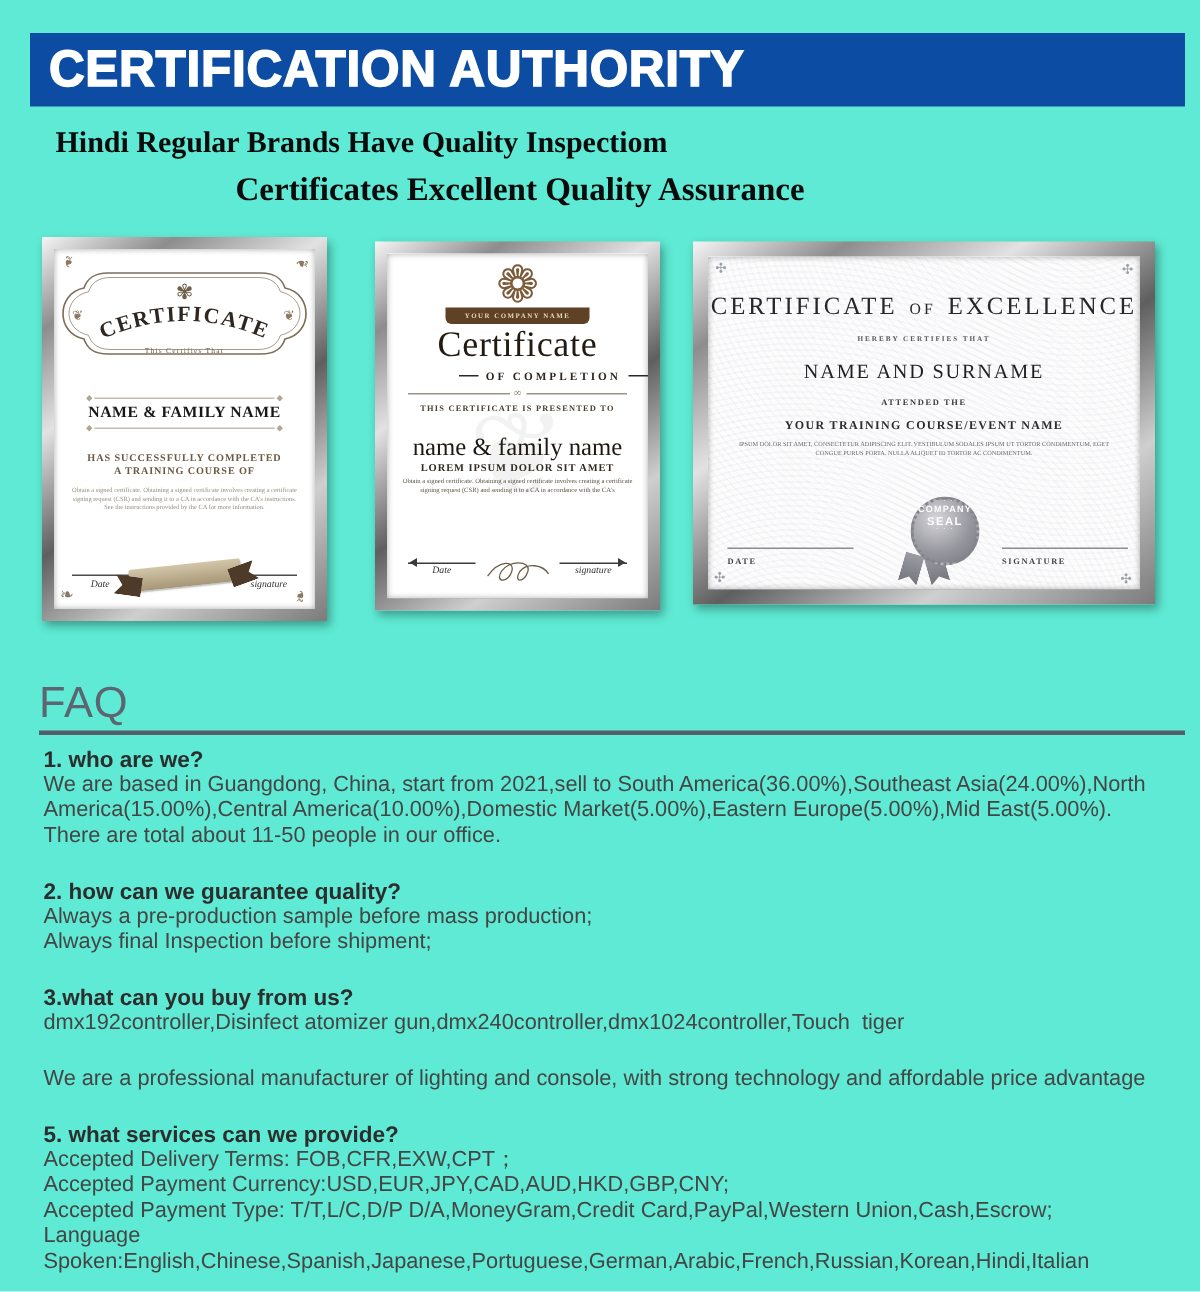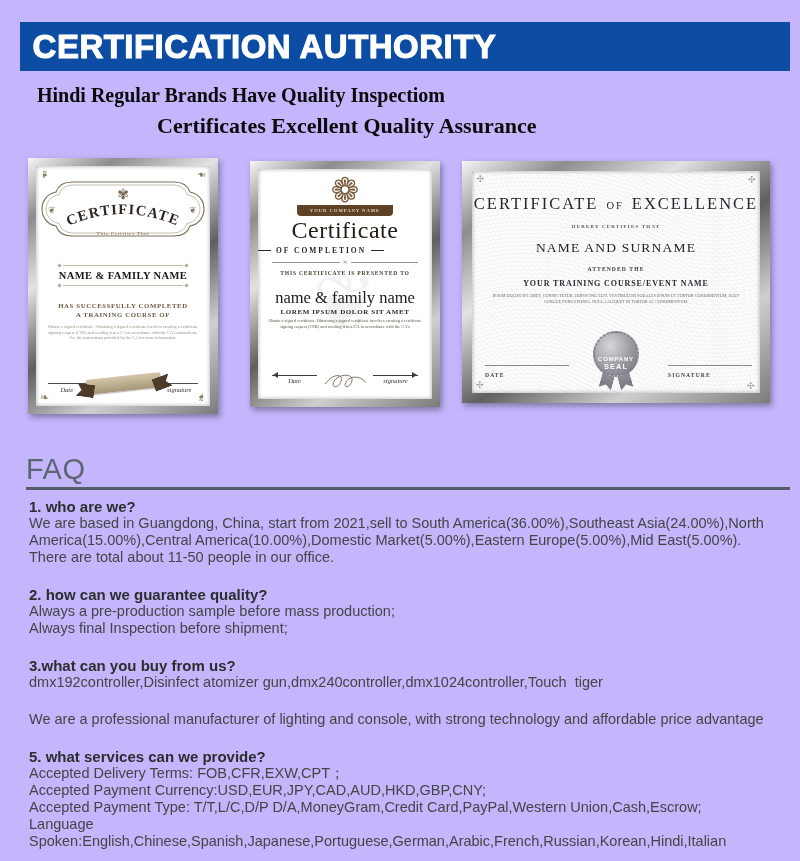--- a/index.html
+++ b/index.html
@@ -1,16 +1,16 @@
 <!DOCTYPE html>
 <html><head>
 <meta charset="utf-8">
 <style>
   html,body{margin:0;padding:0;background:#fff;}
-  .page{position:relative;width:800px;height:861px;background:#c4b5fd;overflow:hidden;
+  .page{position:relative;width:800px;height:861px;background:#5eead4;overflow:hidden;
         font-family:"Liberation Sans",sans-serif;}
 
   
   .banner{position:absolute;left:20px;top:22px;width:770px;height:49px;background:#0c4da3;
           display:flex;align-items:center;}
   .banner-text{color:#fff;font-size:34px;font-weight:bold;letter-spacing:.5px;padding-left:13px;
                -webkit-text-stroke:1.1px #fff;transform:scaleX(.97);transform-origin:left center;white-space:nowrap;}
 
   
   .tagline{position:absolute;font-family:"Liberation Serif",serif;font-weight:bold;color:#0b0b0b;white-space:nowrap;}
@@ -57,21 +57,21 @@
 
   
   .c2{text-align:center;font-family:"Liberation Serif",serif;}
   .c2-medal{font-size:34px;line-height:36px;color:#7d5c3c;margin-top:4px;}
   .c2-ribbon{position:relative;width:96px;height:11px;line-height:11px;margin:-4px auto 1px;background:#5f4126;
              color:#e8d9bf;font-size:4.6px;letter-spacing:1px;font-weight:bold;border-radius:0 0 4px 4px;}
   .c2-ribbon::before,.c2-ribbon::after{content:"";position:absolute;top:3px;width:12px;height:11px;background:#452c17;z-index:-1;}
   .c2-ribbon::before{left:-9px;transform:rotate(10deg);clip-path:polygon(0 0,100% 0,100% 100%,0 100%,35% 50%);}
   .c2-ribbon::after{right:-9px;transform:rotate(-10deg);clip-path:polygon(0 0,100% 0,65% 50%,100% 100%,0 100%);}
   .c2-title{font-size:24px;color:#221b13;letter-spacing:.5px;margin-top:1px;}
-  .c2-of{display:flex;align-items:center;justify-content:flex-start;gap:5px;font-size:7.5px;font-weight:bold;
+  .c2-of{display:flex;align-items:center;justify-content:flex-end;gap:5px;font-size:7.5px;font-weight:bold;
          letter-spacing:2px;color:#2e2620;margin-top:2px;}
   .c2-of i{width:13px;height:1px;background:#2e2620;}
   .c2-knotline{display:flex;align-items:center;width:84%;margin:3px auto 0;}
   .c2-knotline i{flex:1;height:1px;background:#9a948a;}
   .c2-knot{font-size:7px;color:#8a7a62;padding:0 3px;}
   .c2-presented{font-size:5.6px;font-weight:bold;letter-spacing:.8px;color:#4a3f30;margin-top:4px;}
   .c2-wm{position:absolute;left:50%;top:96px;transform:translateX(-50%);font-size:78px;color:rgba(40,40,40,.06);
          line-height:1;pointer-events:none;}
   .c2-name{font-size:16.5px;color:#1d1812;margin-top:12px;}
   .c2-lorem{font-size:7px;font-weight:bold;letter-spacing:.6px;color:#33291d;}
@@ -91,24 +91,24 @@
         #fcfcfd;}
   .c3-title{margin-top:23px;color:#26262c;letter-spacing:2px;white-space:nowrap;}
   .c3-big{font-size:16.5px;}
   .c3-small{font-size:10.5px;padding:0 2px;}
   .c3-hereby{margin-top:10px;font-size:4.8px;letter-spacing:1.3px;color:#55555c;font-weight:bold;}
   .c3-name{margin-top:11px;font-size:13.5px;letter-spacing:1.2px;color:#1f1f26;text-align:center;}
   .c3-attended{margin-top:10px;font-size:5.6px;font-weight:bold;letter-spacing:1.1px;color:#3a3a40;}
   .c3-course{margin-top:7px;font-size:8px;font-weight:bold;letter-spacing:.9px;color:#2c2c32;}
   .c3-fine{margin:5px auto 0;width:86%;font-size:4.2px;line-height:5.6px;color:#6a6a72;}
   .c3-seal{position:absolute;left:50%;bottom:4px;transform:translateX(-50%);width:52px;height:58px;z-index:2;}
-  .seal-circle{position:absolute;left:3px;top:0;width:46px;height:46px;border-radius:50%;
+  .seal-circle{position:absolute;left:17px;top:0;width:46px;height:46px;border-radius:50%;
                background:radial-gradient(circle at 36% 30%,#d6d6da,#96969e 58%,#73737c);
                border:2px dotted #84848c;box-sizing:border-box;
-               display:flex;flex-direction:column;align-items:center;justify-content:flex-end;color:#fdfdfd;}
+               display:flex;flex-direction:column;align-items:center;justify-content:flex-start;color:#fdfdfd;}
   .seal-t1{font-size:6px;font-weight:bold;letter-spacing:.8px;font-family:"Liberation Sans",sans-serif;}
   .seal-t2{font-size:7.5px;font-weight:bold;letter-spacing:1px;font-family:"Liberation Sans",sans-serif;}
   .seal-dots{font-size:5px;line-height:4px;letter-spacing:1px;}
   .seal-rib{position:absolute;top:38px;width:13px;height:20px;background:linear-gradient(180deg,#9b9ba3,#75757e);}
   .sr-l{left:11px;transform:rotate(16deg);clip-path:polygon(0 0,100% 0,100% 100%,50% 78%,0 100%);}
   .sr-r{right:11px;transform:rotate(-16deg);clip-path:polygon(0 0,100% 0,100% 100%,50% 78%,0 100%);}
   .c3-dateline{position:absolute;bottom:27px;width:84px;border-top:1px solid #8b8b92;}
   .c3-dl-left{left:13px;}
   .c3-dl-right{left:196px;}
   .c3-datelabel{position:absolute;bottom:15px;font-size:5.6px;letter-spacing:1.1px;color:#44444a;font-weight:bold;}

